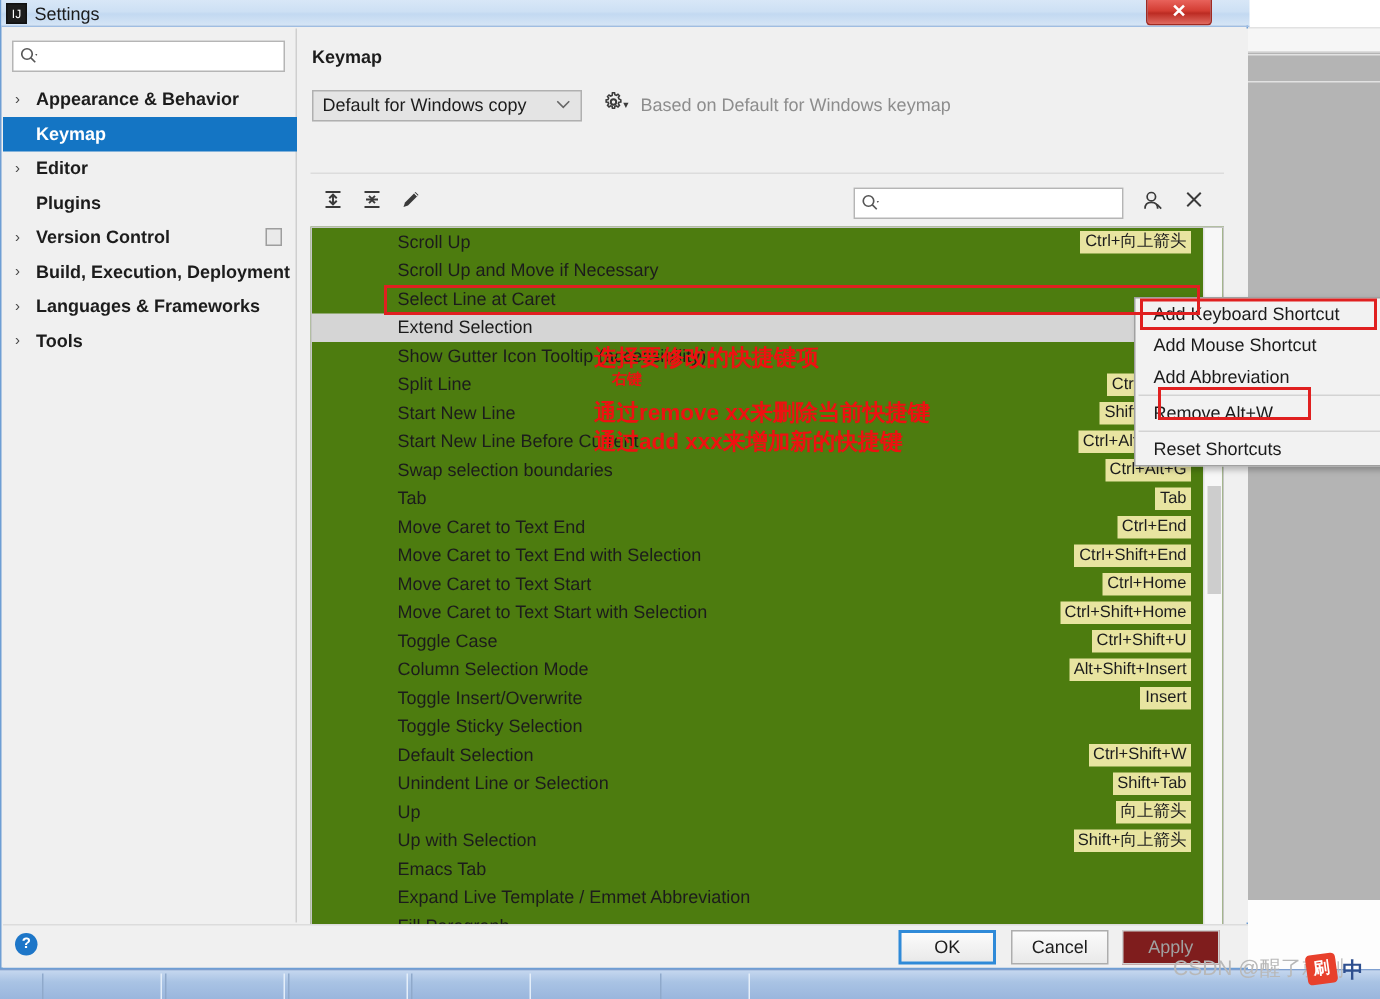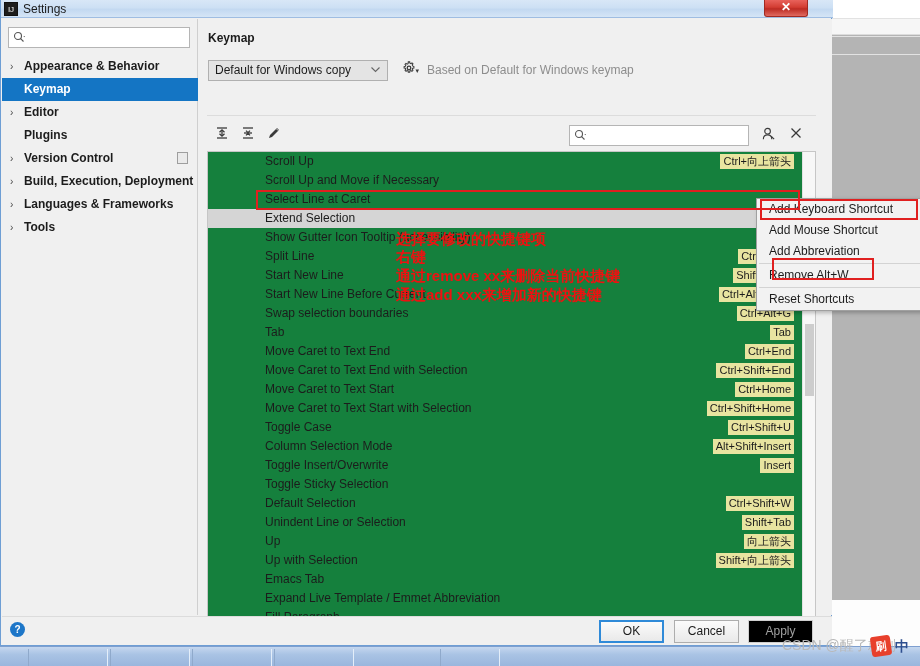--- a/index.html
+++ b/index.html
@@ -186,21 +186,21 @@
   .tb-right-icon {
     position: absolute; top: 3px; width: 18px; height: 18px;
     text-align: center; line-height: 18px; font-size: 13px;
     color: #3a3a3a; cursor: pointer;
   }
 
   
   .list-frame {
     position: absolute; left: 8px; top: 132px;
     width: 609px; height: 475px;
-    background: #15803d; border: 1px solid #c6c6c6;
+    background: #4d7c0f; border: 1px solid #c6c6c6;
     overflow: hidden;
   }
   .list-inner { position: absolute; left: 0; top: 0; width: 595px; }
   .row {
     position: relative; height: 19px; line-height: 19px;
     font-size: 12px; color: #1c1c1c; cursor: pointer;
   }
   .row.selected { background: #d5d5d5; }
   .row .rname {
     position: absolute; left: 57px; top: 0;
@@ -242,21 +242,21 @@
   }
   .btn {
     position: absolute; top: 3px; height: 23px;
     background: linear-gradient(to bottom,#fbfbfb,#e9e9e9);
     border: 1px solid #adadad;
     font-size: 12px; color: #1c1c1c;
     text-align: center; line-height: 21px; cursor: pointer;
     font-family: "Liberation Sans", sans-serif;
   }
   .btn.primary { border: 2px solid #2f8ad8; line-height: 19px; text-align: center; }
-  .btn.disabled { color: #a0a0a0; background: #000000; border-color: #cfcfcf; cursor: default; }
+  .btn.disabled { color: #a0a0a0; background: #7f1d1d; border-color: #cfcfcf; cursor: default; }
 
   
   .ctxmenu {
     position: absolute; left: 756px; top: 198px;
     width: 177px;
     background: #f2f2f2;
     border: 1px solid #a0a0a0;
     box-shadow: 2px 2px 4px rgba(0,0,0,.25);
     z-index: 40;
   }
@@ -275,21 +275,21 @@
   .rb-remove { left: 772px; top: 258px; width: 102px; height: 22px; }
 
   
   .annot {
     position: absolute; z-index: 60;
     color: #ee1111; font-weight: bold;
     font-family: "Liberation Sans", sans-serif;
     white-space: nowrap; line-height: 1;
   }
   .an1 { left: 396px; top: 231px; font-size: 15px; }
-  .an2 { left: 396px; top: 249px; font-size: 15px; }
+  .an2 { left: 408px; top: 249px; font-size: 10px; font-family: Liberation Serif, serif; }
   .an3 { left: 396px; top: 268px; font-size: 15px; }
   .an4 { left: 396px; top: 287px; font-size: 15px; }
 
   
   .watermark {
     position: absolute; left: 782px; top: 637px;
     font-size: 14px; color: #b8b8b8;
     z-index: 70; white-space: nowrap;
     font-family: "Liberation Sans", sans-serif;
   }

